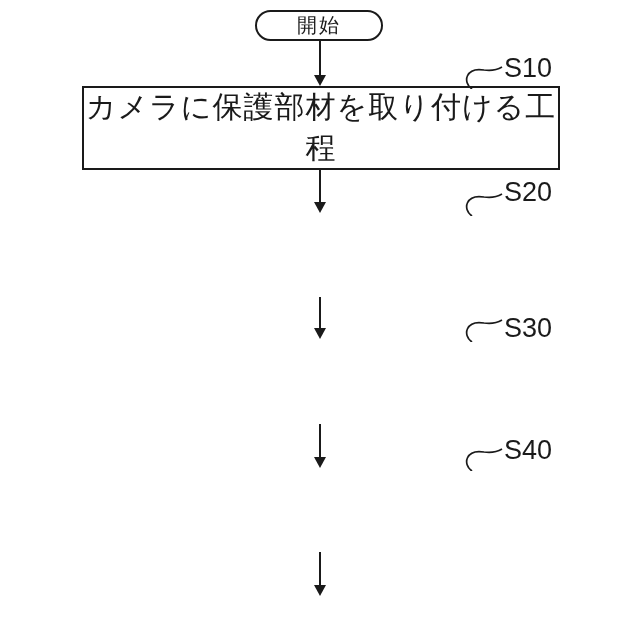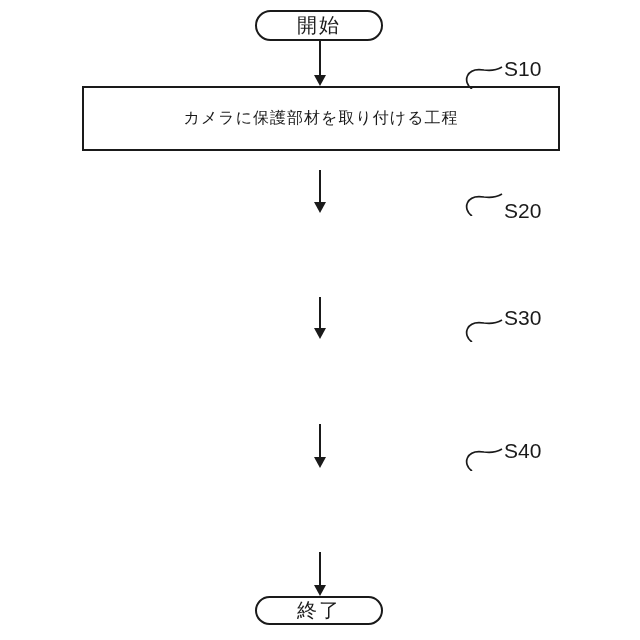--- a/index.html
+++ b/index.html
@@ -29,35 +29,35 @@
     font-size: 20px;
     letter-spacing: 2px;
     box-sizing: border-box;
   }
   .terminal.start { top: 10px; height: 31px; }
   .terminal.end   { top: 596px; height: 29px; }
   .process-box {
     position: absolute;
     left: 82px;
     width: 478px;
-    height: 65px;
+    height: 84px;
     border: 2px solid #1a1a1a;
     background: #ffffff;
     display: flex;
     align-items: center;
     justify-content: center;
-    font-size: 16px;
+    font-size: 30px;
     letter-spacing: 1px;
     box-sizing: border-box;
     text-align: center;
   }
   .step-ref {
     position: absolute;
     left: 504px;
-    font-size: 21px;
+    font-size: 27px;
     line-height: 21px;
     color: #1a1a1a;
   }
   .leader {
     position: absolute;
     left: 461px;
     width: 45px;
     height: 25px;
   }
   .leader svg { display: block; }
@@ -104,33 +104,33 @@
     <svg width="45" height="25" viewBox="0 0 45 25">
       <path d="M11 25 C 1 18, 5 3, 23 6 C 30 7, 36 6, 41 3" fill="none" stroke="#1a1a1a" stroke-width="1.7"></path>
     </svg>
   </div>
 
   <div class="arrow" style="top:170px;height:43px">
     <span class="shaft"></span>
     <span class="head"></span>
   </div>
 
-  <div class="step-ref" style="top:200px">S20</div>
+  <div class="step-ref" style="top:182px">S20</div>
   <div class="leader" style="top:191px">
     <svg width="45" height="25" viewBox="0 0 45 25">
       <path d="M11 25 C 1 18, 5 3, 23 6 C 30 7, 36 6, 41 3" fill="none" stroke="#1a1a1a" stroke-width="1.7"></path>
     </svg>
   </div>
 
   <div class="arrow" style="top:297px;height:42px">
     <span class="shaft"></span>
     <span class="head"></span>
   </div>
 
-  <div class="step-ref" style="top:307px">S30</div>
+  <div class="step-ref" style="top:318px">S30</div>
   <div class="leader" style="top:317px">
     <svg width="45" height="25" viewBox="0 0 45 25">
       <path d="M11 25 C 1 18, 5 3, 23 6 C 30 7, 36 6, 41 3" fill="none" stroke="#1a1a1a" stroke-width="1.7"></path>
     </svg>
   </div>
 
   <div class="arrow" style="top:424px;height:44px">
     <span class="shaft"></span>
     <span class="head"></span>
   </div>
@@ -140,17 +140,14 @@
     <svg width="45" height="25" viewBox="0 0 45 25">
       <path d="M11 25 C 1 18, 5 3, 23 6 C 30 7, 36 6, 41 3" fill="none" stroke="#1a1a1a" stroke-width="1.7"></path>
     </svg>
   </div>
 
   <div class="arrow" style="top:552px;height:44px">
     <span class="shaft"></span>
     <span class="head"></span>
   </div>
 
-  <div class="terminal end">
-    <span>終了</span>
-  </div>
 
 </div>
 
 </body></html>

